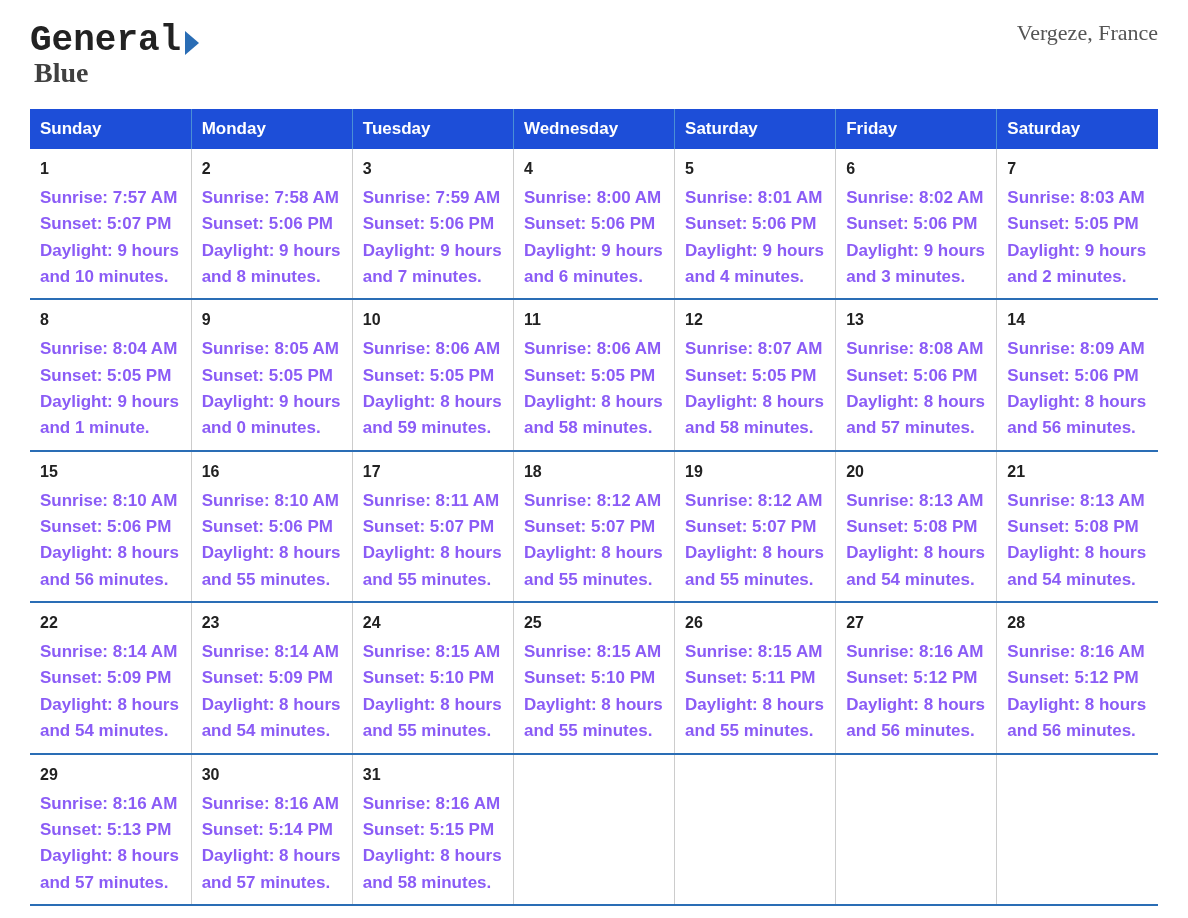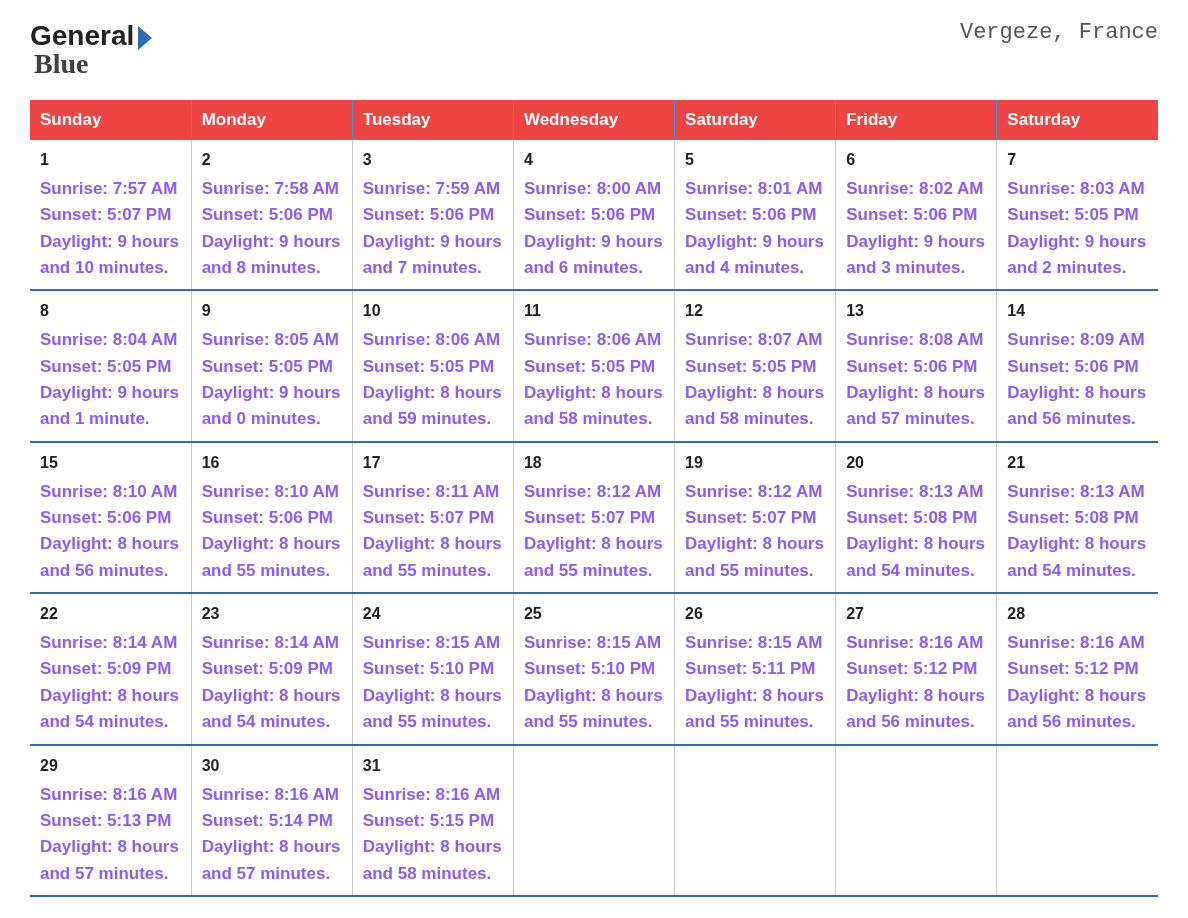--- a/index.html
+++ b/index.html
@@ -19,24 +19,24 @@
     .logo {
       display: flex;
       flex-direction: column;
       align-items: flex-start;
     }
     .logo-text {
       display: flex;
       align-items: center;
     }
     .logo-general {
-      font-size: 28px;
+      font-size: 36px;
       font-weight: bold;
       color: #222;
-      font-family: Liberation Sans, sans-serif;
+      font-family: Liberation Mono, monospace;
     }
     .logo-arrow {
       width: 0;
       height: 0;
       border-left: 14px solid #2a6db5;
       border-top: 12px solid transparent;
       border-bottom: 12px solid transparent;
       margin-left: 4px;
       margin-top: 4px;
     }
@@ -53,28 +53,28 @@
     }
     .month-title {
       font-size: 52px;
       font-weight: bold;
       color: #222;
       font-family: Georgia, serif;
     }
     .location {
       font-size: 22px;
       color: #555;
-      font-family: Liberation Mono, monospace;
+      font-family: Liberation Serif, serif;
     }
     table {
       width: 100%;
       border-collapse: collapse;
     }
     thead tr {
-      background-color: #ef4444;
+      background-color: #1d4ed8;
     }
     thead th {
       color: #fff;
       font-size: 17px;
       font-weight: bold;
       padding: 10px 10px;
       text-align: left;
       border-right: 1px solid #4a8fd5;
     }
     thead th:last-child {

